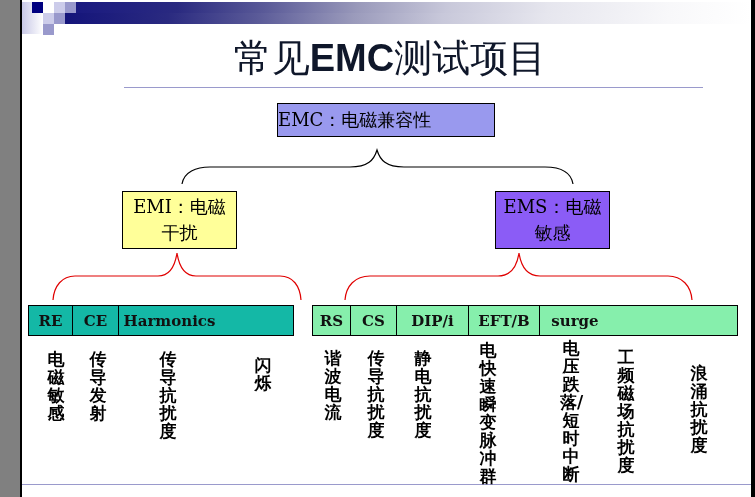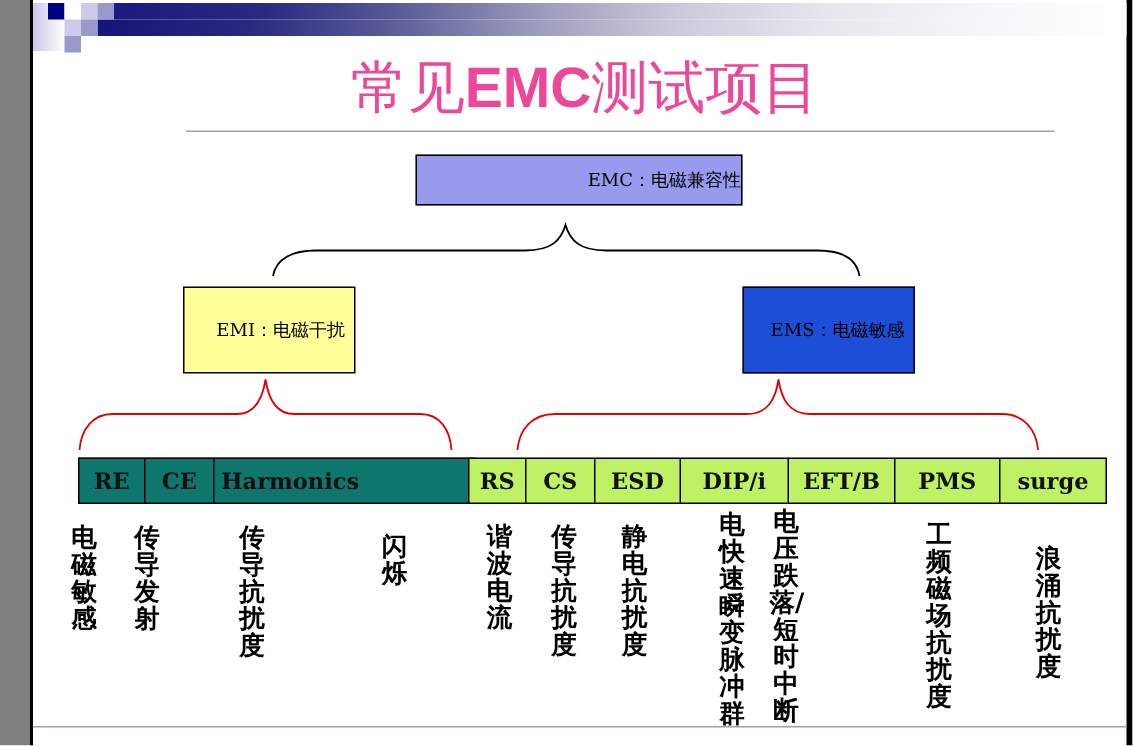--- a/index.html
+++ b/index.html
@@ -18,38 +18,38 @@
     background: linear-gradient(to right, #c8c8e6, #ffffff); }
   .sq { position: absolute; width: 11px; height: 11px; }
   .bar-top { position: absolute; left: 76px; top: 2px; height: 11px; width: 675px;
     background: linear-gradient(to right, #1a1a80 0%, #2a2a80 15%, #5a5a98 28%, #9a9abb 42%, #c8c8da 55%, #e6e6ee 70%, #f8f8fa 88%, #ffffff 100%); }
   .bar-mid { position: absolute; left: 65px; top: 13px; height: 11px; width: 686px;
     background: linear-gradient(to right, #14147a 0%, #2a2a80 15%, #5a5a98 28%, #9a9abb 42%, #c8c8da 55%, #e6e6ee 70%, #f8f8fa 88%, #ffffff 100%); }
 
   .title {
     position: absolute; left: 130px; top: 34px; width: 520px; text-align: center;
     font-family: "DejaVu Sans", "Liberation Sans", sans-serif;
-    font-size: 38px; color: #ec4899; letter-spacing: 0px; line-height: 48px;
+    font-size: 38px; color: #0f172a; letter-spacing: 0px; line-height: 48px;
   }
   .title .en { font-weight: bold; font-family: "Liberation Sans", "DejaVu Sans", sans-serif; }
   .title-rule { position: absolute; left: 124px; top: 87px; width: 579px; height: 1px; background: #9a9acc; }
   .bottom-rule { position: absolute; left: 22px; top: 484px; width: 729px; height: 1px; background: #9a9acc; }
 
   .box {
     position: absolute; box-sizing: border-box; border: 1px solid #000;
-    display: flex; align-items: center; justify-content: flex-end; text-align: center;
-    font-size: 12px; color: #000; line-height: 26px;
+    display: flex; align-items: center; justify-content: flex-start; text-align: center;
+    font-size: 18px; color: #000; line-height: 26px;
   }
   .box-emc { left: 277px; top: 103px; width: 218px; height: 34px; background: #9999ee; }
   .box-emi { left: 122px; top: 191px; width: 115px; height: 58px; background: #ffff99; padding: 0 6px; }
-  .box-ems { left: 495px; top: 191px; width: 115px; height: 58px; background: #1d4ed8; padding: 0 6px; }
+  .box-ems { left: 495px; top: 191px; width: 115px; height: 58px; background: #8b5cf6; padding: 0 6px; }
 
   .row { position: absolute; box-sizing: border-box; display: flex; border: 1px solid #000; height: 31px; top: 305px; }
-  .row-emi { left: 52px; width: 266px; background: #0f766e; }
-  .row-ems { left: 312px; width: 426px; background: #bef264; }
+  .row-emi { left: 28px; width: 266px; background: #14b8a6; }
+  .row-ems { left: 312px; width: 426px; background: #86efac; }
   .cell {
     box-sizing: border-box; border-right: 1px solid #000; height: 100%;
     display: flex; align-items: center; justify-content: center;
     font-family: "DejaVu Serif", "Liberation Serif", serif;
     font-size: 15px; font-weight: bold; color: #111;
   }
   .cell:last-child { border-right: none; }
 
   .desc {
     position: absolute; width: 22px; text-align: center;
@@ -104,31 +104,29 @@
 
 <div class="row row-emi">
   <div class="cell" style="width:44px">RE</div>
   <div class="cell" style="width:46px">CE</div>
   <div class="cell" style="width:101px">Harmonics</div>
 </div>
 
 <div class="row row-ems">
   <div class="cell" style="width:38px">RS</div>
   <div class="cell" style="width:46px">CS</div>
-  <div class="cell" style="width:57px">ESD</div>
   <div class="cell" style="width:72px">DIP/i</div>
   <div class="cell" style="width:71px">EFT/B</div>
-  <div class="cell" style="width:70px">PMS</div>
   <div class="cell" style="width:70px">surge</div>
 </div>
 
 <div class="desc" style="left:45px;top:350px">电磁敏感</div>
 <div class="desc" style="left:87px;top:350px">传导发射</div>
 <div class="desc" style="left:157px;top:350px">传导抗扰度</div>
 <div class="desc" style="left:252px;top:356px">闪烁</div>
 
 <div class="desc" style="left:322px;top:349px">谐波电流</div>
 <div class="desc" style="left:365px;top:349px">传导抗扰度</div>
 <div class="desc" style="left:412px;top:349px">静电抗扰度</div>
 <div class="desc" style="left:477px;top:341px">电快速瞬变脉冲群</div>
-<div class="desc" style="left:513px;top:339px">电压跌落/短时中断</div>
+<div class="desc" style="left:560px;top:339px">电压跌落/短时中断</div>
 <div class="desc" style="left:615px;top:348px">工频磁场抗扰度</div>
 <div class="desc" style="left:688px;top:364px">浪涌抗扰度</div>
 
 </body></html>

